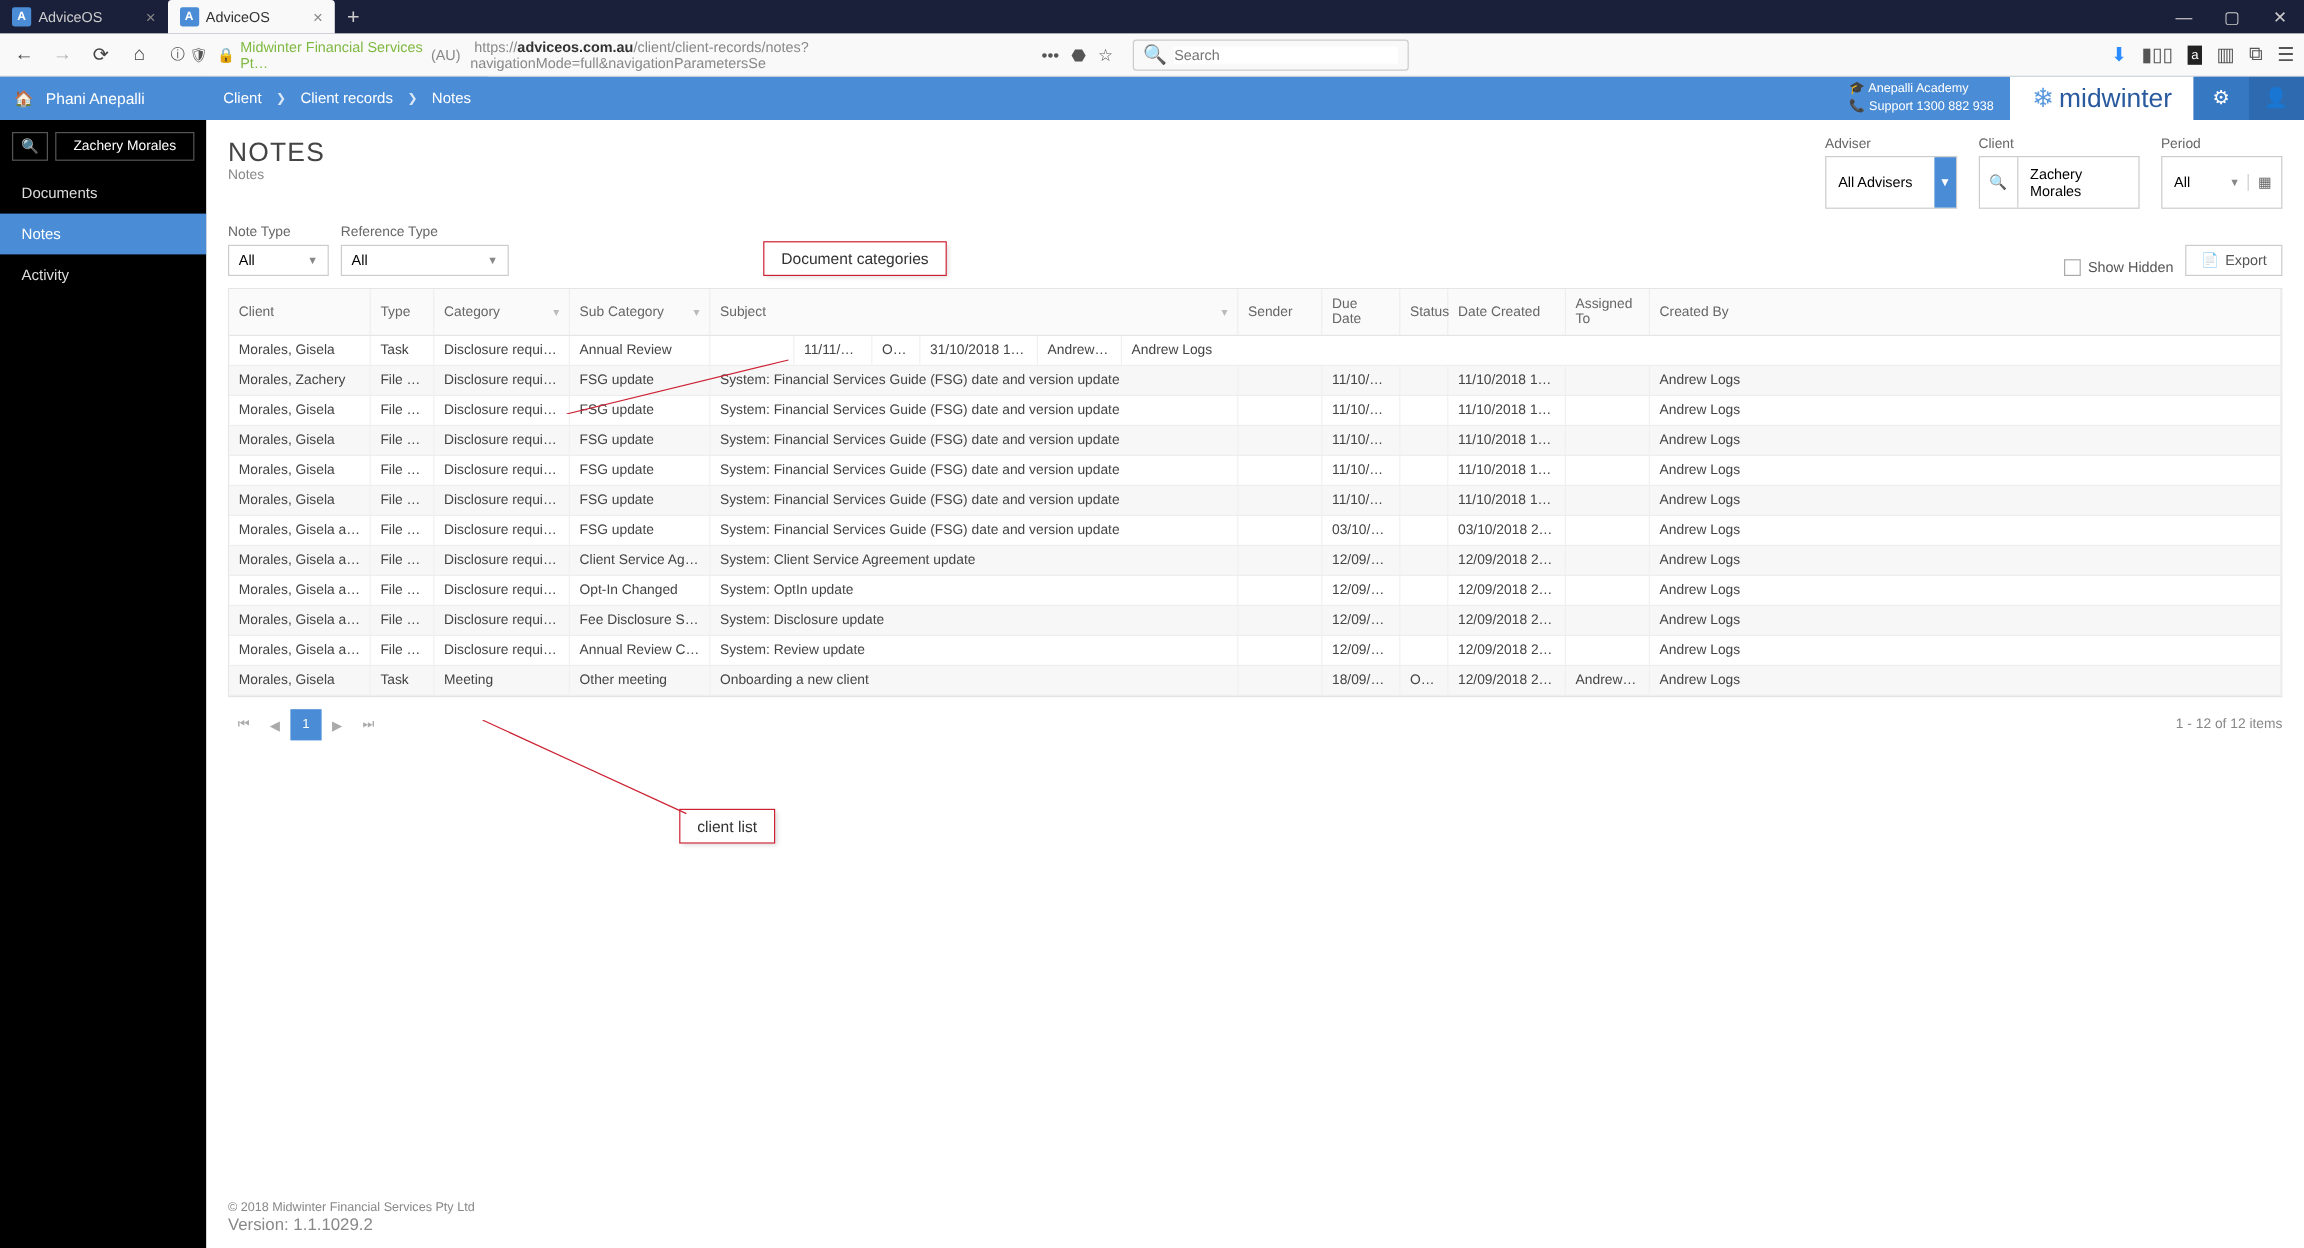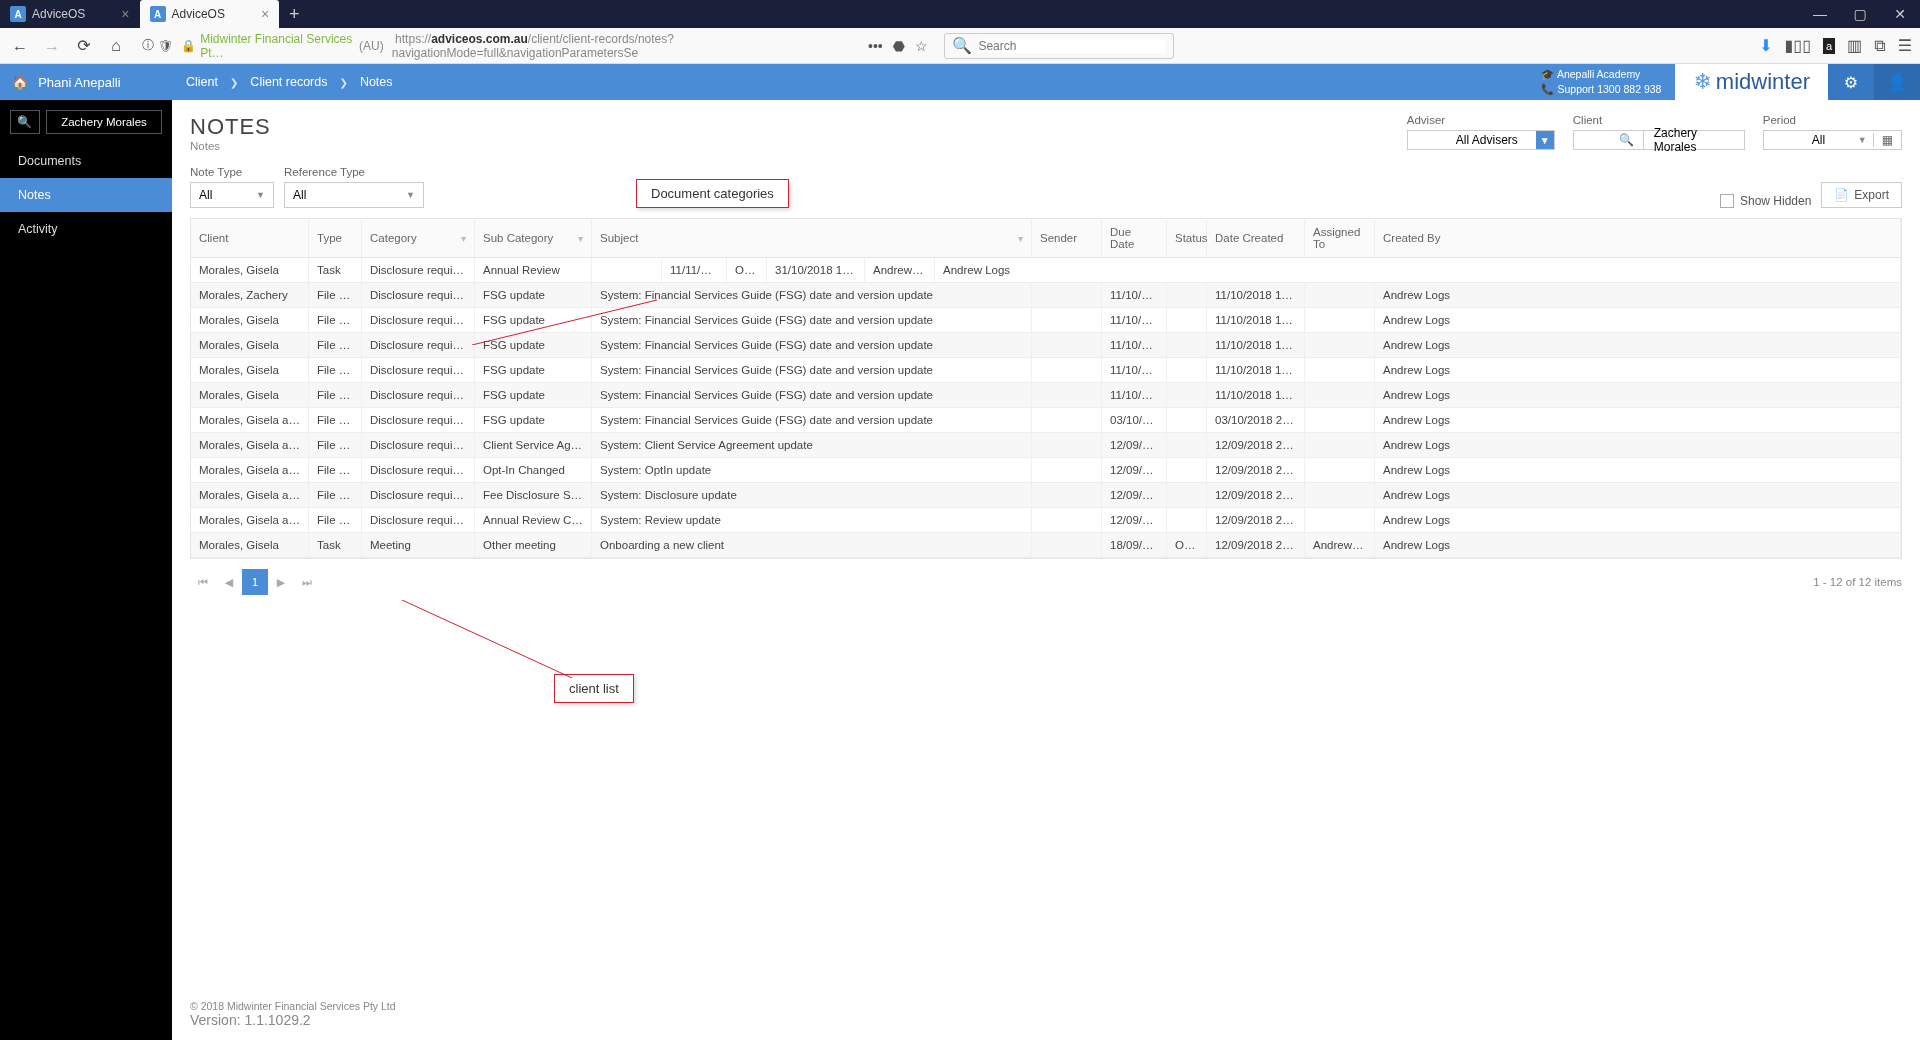--- a/index.html
+++ b/index.html
@@ -47,21 +47,21 @@
 .side-client { flex:1; height:24px; border:1px solid #555; display:flex;align-items:center;justify-content:center;font-size:11.5px;}
 .side-item { padding: 10px 18px; font-size: 12.5px; color:#ddd; cursor:pointer;}
 .side-item.active { background:#4a8cd6; color:#fff;}
 
 .main { flex: 1; background: #fff; display:flex; flex-direction:column; position:relative;}
 .page-head { padding: 14px 18px 8px; display:flex; }
 .page-title h1 { font-size: 22px; font-weight: 400; color:#444; letter-spacing:1px;}
 .page-title .sub { font-size: 11.5px; color:#888;}
 .filters-top { margin-left:auto; display:flex; gap:18px; }
 .filter-block label { font-size:11.5px; color:#666; display:block; margin-bottom:4px;}
-.combo { display:flex; border:1px solid #ccc; height:20px; align-items:center; font-size:12px; background:#fff;padding-left:38px;}
+.combo { display:flex; border:1px solid #ccc; height:44px; align-items:center; font-size:12px; background:#fff;}
 .combo .val { padding:0 10px; }
 .combo .arrow { background:#4a8cd6; color:#fff; width:18px; text-align:center; font-size:10px; height:100%; display:flex;align-items:center;justify-content:center;}
 .combo .sicon { padding:0 8px; color:#888; border-right:1px solid #ccc; height:100%; display:flex;align-items:center;}
 .combo.wide .val { width:90px;}
 .combo.med .val { width:140px;}
 .combo.sm .val { width:50px;}
 .combo .cal { border-left:1px solid #ccc; padding:0 8px; color:#666;}
 
 .filters-row { padding: 6px 18px 10px; display:flex; align-items:flex-end;}
 .filter-dd label { font-size:11.5px; color:#666; display:block; margin-bottom:4px;}
@@ -84,21 +84,21 @@
 .col.c-sub{width:117px;} .col.c-subj{width:440px;} .col.c-send{width:70px;}
 .col.c-due{width:65px;} .col.c-stat{width:40px;} .col.c-created{width:98px;}
 .col.c-assigned{width:70px;} .col.c-by{width:72px;flex:1;}
 .filter-ic { color:#bbb; font-size:10px;}
 
 .pager { padding:10px 18px; display:flex; align-items:center;}
 .pg-btn { width:26px; height:26px; display:flex;align-items:center;justify-content:center; color:#aaa; font-size:11px;}
 .pg-btn.cur { background:#4a8cd6; color:#fff;}
 .pg-info { margin-left:auto; font-size:11.5px; color:#888;}
 
-.callout.client { position:absolute; left:382px; top:574px;}
+.callout.client { position:absolute; left:394px; top:574px;}
 
 .footer { position:absolute; bottom:12px; left:18px; font-size:10.5px; color:#888;}
 .footer .ver { font-size:14px;}
 
 svg.line { position:absolute; pointer-events:none;}
 </style>
 </head>
 <body>
 
 <div class="browser-tabs">

